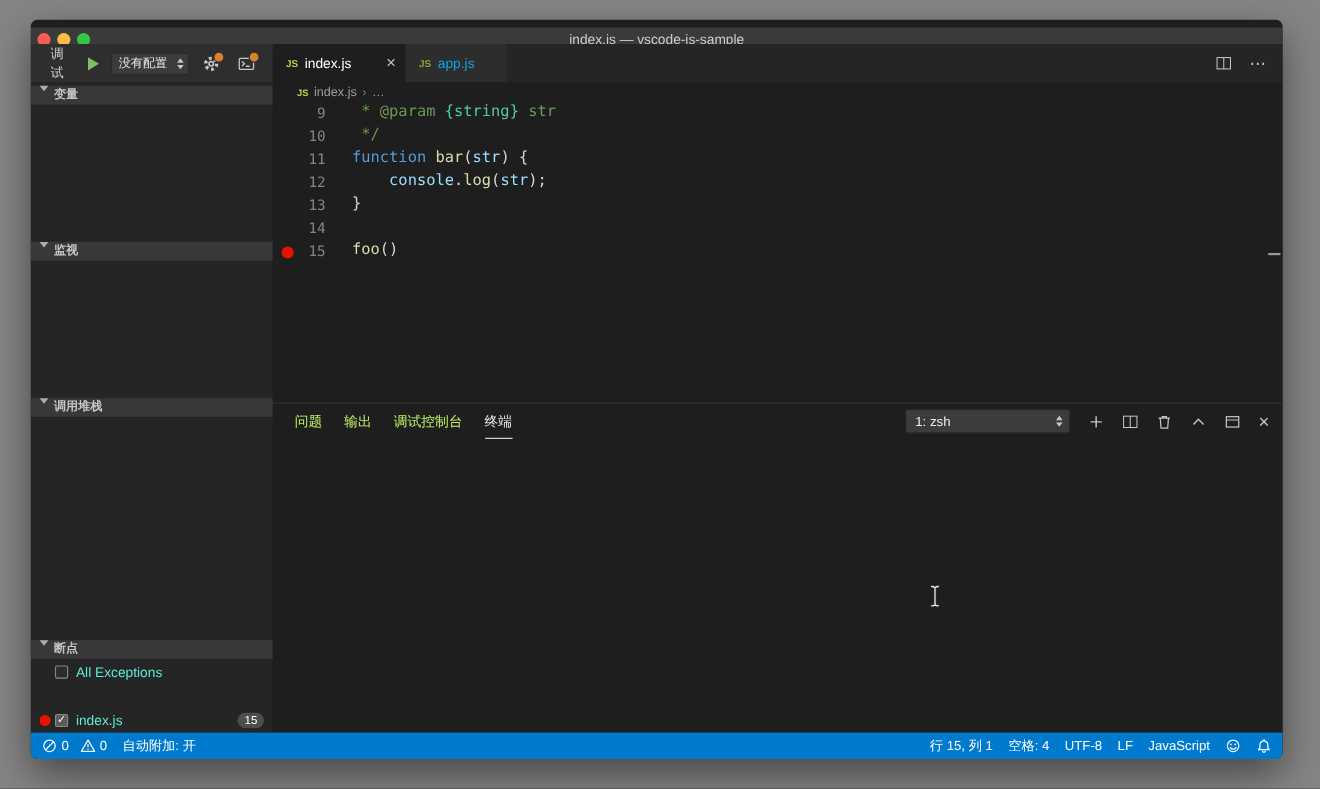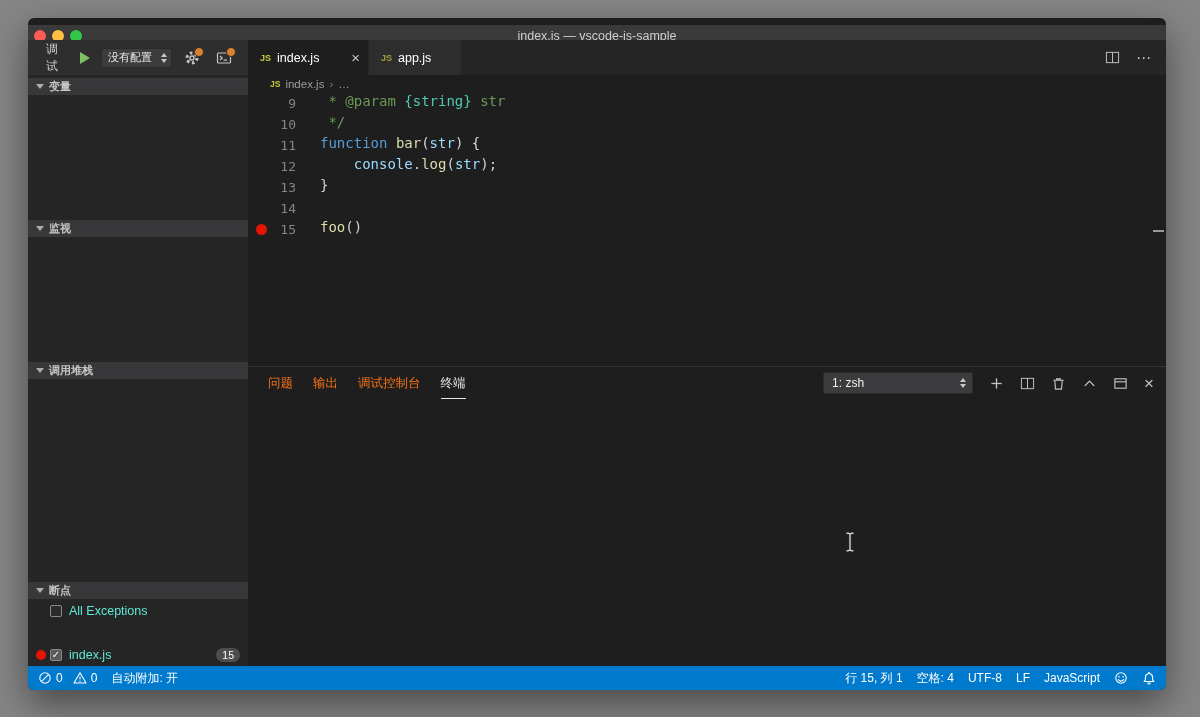--- a/index.html
+++ b/index.html
@@ -30,30 +30,30 @@
   .tool-icon{position:relative;margin-right:16px;display:flex;width:16px;height:16px;align-items:center;}
   .badge-dot{position:absolute;right:-4px;top:-3px;width:8px;height:8px;border-radius:50%;
              background:var(--badge-orange,#D9822B);border:1px solid #2e2e2f;}
   .tab-bar{position:absolute;left:220px;right:0;top:0;height:35px;background:#252526;display:flex;}
   .tab{width:120px;height:35px;background:#2d2d2d;display:flex;align-items:center;
        padding:0 8px 0 12px;box-sizing:border-box;margin-right:1px;}
   .tab:nth-child(2){width:92px;}
   .tab-active{background:#1e1e1e;}
   .js-icon{font-size:9px;font-weight:bold;color:var(--js-yellow,#CBCB41);margin-right:6px;}
   .js-dim{opacity:.7;}
-  .tab-label{font-size:12.5px;color:#ffffff;flex:1;white-space:nowrap;}
+  .tab-label{font-size:12.5px;color:#0ea5e9;flex:1;white-space:nowrap;}
   .tab-label-active{color:#ffffff;}
   .tab-close{color:#c5c5c5;font-size:15px;line-height:1;margin-left:4px;}
   .tab-actions{margin-left:auto;display:flex;align-items:center;gap:16px;padding-right:14px;}
   .action-icon{color:#c5c5c5;display:flex;align-items:center;}
   .more{font-size:15px;letter-spacing:1px;}
   
   .sidebar{position:absolute;left:0;top:57px;width:220px;height:591px;background:#252526;}
   .section-header{position:absolute;left:0;width:220px;height:17px;background:#38383a;
-                  display:flex;align-items:center;padding-left:8px;box-sizing:border-box;}
+                  display:flex;padding-left:8px;box-sizing:border-box;}
   .sh-title{font-size:11px;font-weight:bold;color:#c5c5c5;}
   .twistie{width:0;height:0;border-left:4px solid transparent;border-right:4px solid transparent;
            border-top:5px solid #adadad;margin-right:5px;}
   .sh-1{top:3px;}.sh-2{top:145px;}.sh-3{top:287px;}.sh-4{top:507px;}
   .bp-row{position:absolute;left:0;width:220px;height:22px;display:flex;align-items:center;
           padding:0 8px 0 5px;box-sizing:border-box;}
   .bp-1{top:525px;}.bp-2{top:547px;}.bp-3{top:569px;}
   .bp-dot-slot{width:15px;display:flex;justify-content:center;margin-right:2px;}
   .bp-circle{width:10px;height:10px;border-radius:50%;background:var(--breakpoint-red,#E51400);}
   .checkbox{width:12px;height:12px;border:1px solid #8a8a8a;background:#2b2b2c;margin-right:7px;
@@ -78,21 +78,21 @@
   .code-line{height:21px;line-height:21px;white-space:pre;
              font:14px "DejaVu Sans Mono","Liberation Mono",monospace;}
   .tok-comment{color:#6A9955;}.tok-type{color:#4EC9B0;}.tok-keyword{color:#569CD6;}
   .tok-func{color:#DCDCAA;}.tok-var{color:#9CDCFE;}.tok-plain{color:#D4D4D4;}
   .overview-marker{position:absolute;right:2px;top:155px;width:11px;height:2px;background:#9a9a9a;}
   
   .panel{position:absolute;left:220px;top:348px;width:918px;height:300px;background:#1e1e1e;
          border-top:1px solid #343434;box-sizing:border-box;}
   .panel-tabs{position:absolute;top:0;left:0;right:0;height:32px;display:flex;align-items:center;
               padding-left:20px;gap:20px;}
-  .ptab{font-size:12.5px;color:#f97316;height:32px;line-height:32px;box-sizing:border-box;white-space:nowrap;}
+  .ptab{font-size:12.5px;color:#bef264;height:32px;line-height:32px;box-sizing:border-box;white-space:nowrap;}
   .ptab-active{color:#e7e7e7;border-bottom:1px solid #e7e7e7;}
   .panel-actions{margin-left:auto;display:flex;align-items:center;gap:16px;padding-right:12px;}
   .term-select{width:150px;height:22px;background:#3c3c3e;border:1px solid #2a2a2a;border-radius:2px;
                display:flex;align-items:center;padding:0 6px 0 8px;box-sizing:border-box;}
   .term-select .sel-val{font-size:12px;color:#f0f0f0;flex:1;white-space:nowrap;}
   .close-x{font-size:17px;line-height:1;}
   .terminal{position:absolute;top:32px;left:0;right:0;bottom:0;padding:26px 0 0 20px;
             font:12.5px "DejaVu Sans Mono","Liberation Mono",monospace;}
   .term-line{display:flex;align-items:center;height:18px;}
   .prompt-seg{background:var(--terminal-prompt,#2A6DBE);color:#ffffff;padding:0 8px;height:18px;line-height:18px;}

